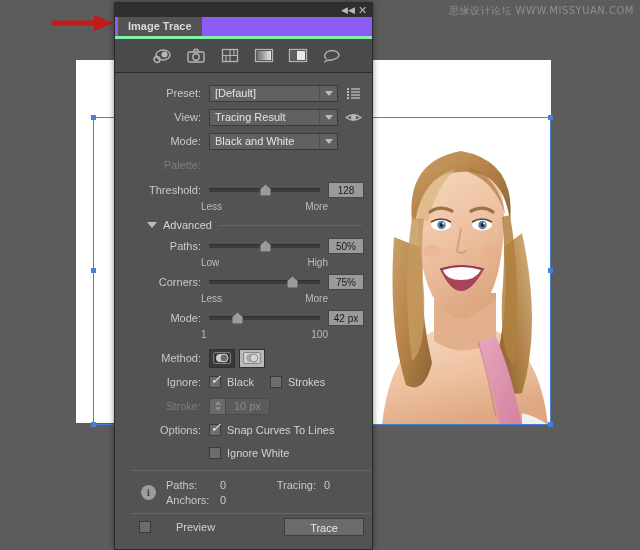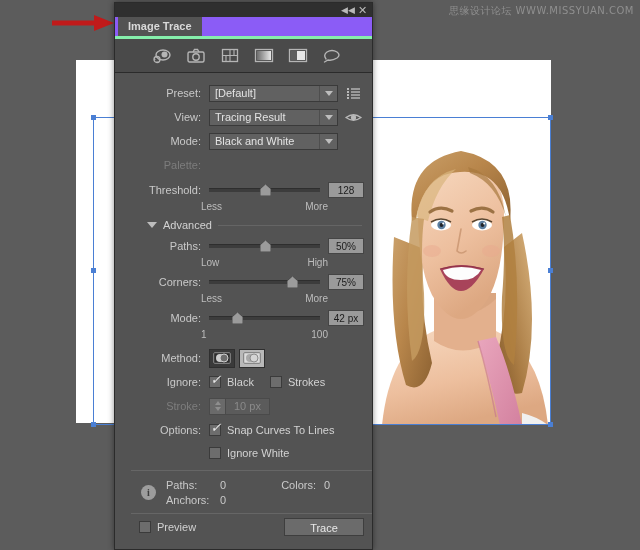--- a/index.html
+++ b/index.html
@@ -108,21 +108,21 @@
              font-size:10px;font-weight:bold;text-align:center;line-height:15px;
              font-family:"Liberation Serif", serif;flex:none;}
   #info-grid{margin-left:10px;flex:1;font-size:11px;color:#c9c9c9;}
   .info-line{display:flex;height:15px;align-items:center;}
   .info-k{width:54px;}
   .info-v{width:50px;}
   .info-k2{width:46px;text-align:right;}
 
   #footer-sep{height:1px;background:#666;}
   #footer{height:26px;display:flex;align-items:center;padding:0 8px;}
-  #preview-wrap{display:flex;align-items:center;flex:1;}
+  #preview-wrap{display:flex;align-items:center;flex:1;gap:19px;}
   #trace-btn{width:80px;height:18px;background:#6b6b6b;border:1px solid #3e3e3e;
              color:#e9e9e9;font-size:11px;text-align:center;line-height:18px;box-sizing:border-box;}
 </style>
 </head>
 <body>
 
 <div id="canvas-area">
 
   <div id="artboard"></div>
 
@@ -484,21 +484,21 @@
     </div>
 
     <div id="info-sep"></div>
 
     <div id="info-area">
       <div id="info-icon">i</div>
       <div id="info-grid">
         <div class="info-line">
           <span class="info-k">Paths:</span>
           <span class="info-v">0</span>
-          <span class="info-k2">Colors:</span>
+          <span class="info-k2">Tracing:</span>
           <span style="padding-left:8px;">0</span>
         </div>
         <div class="info-line">
           <span class="info-k">Anchors:</span>
           <span class="info-v">0</span>
         </div>
       </div>
     </div>
 
     <div id="footer-sep"></div>

